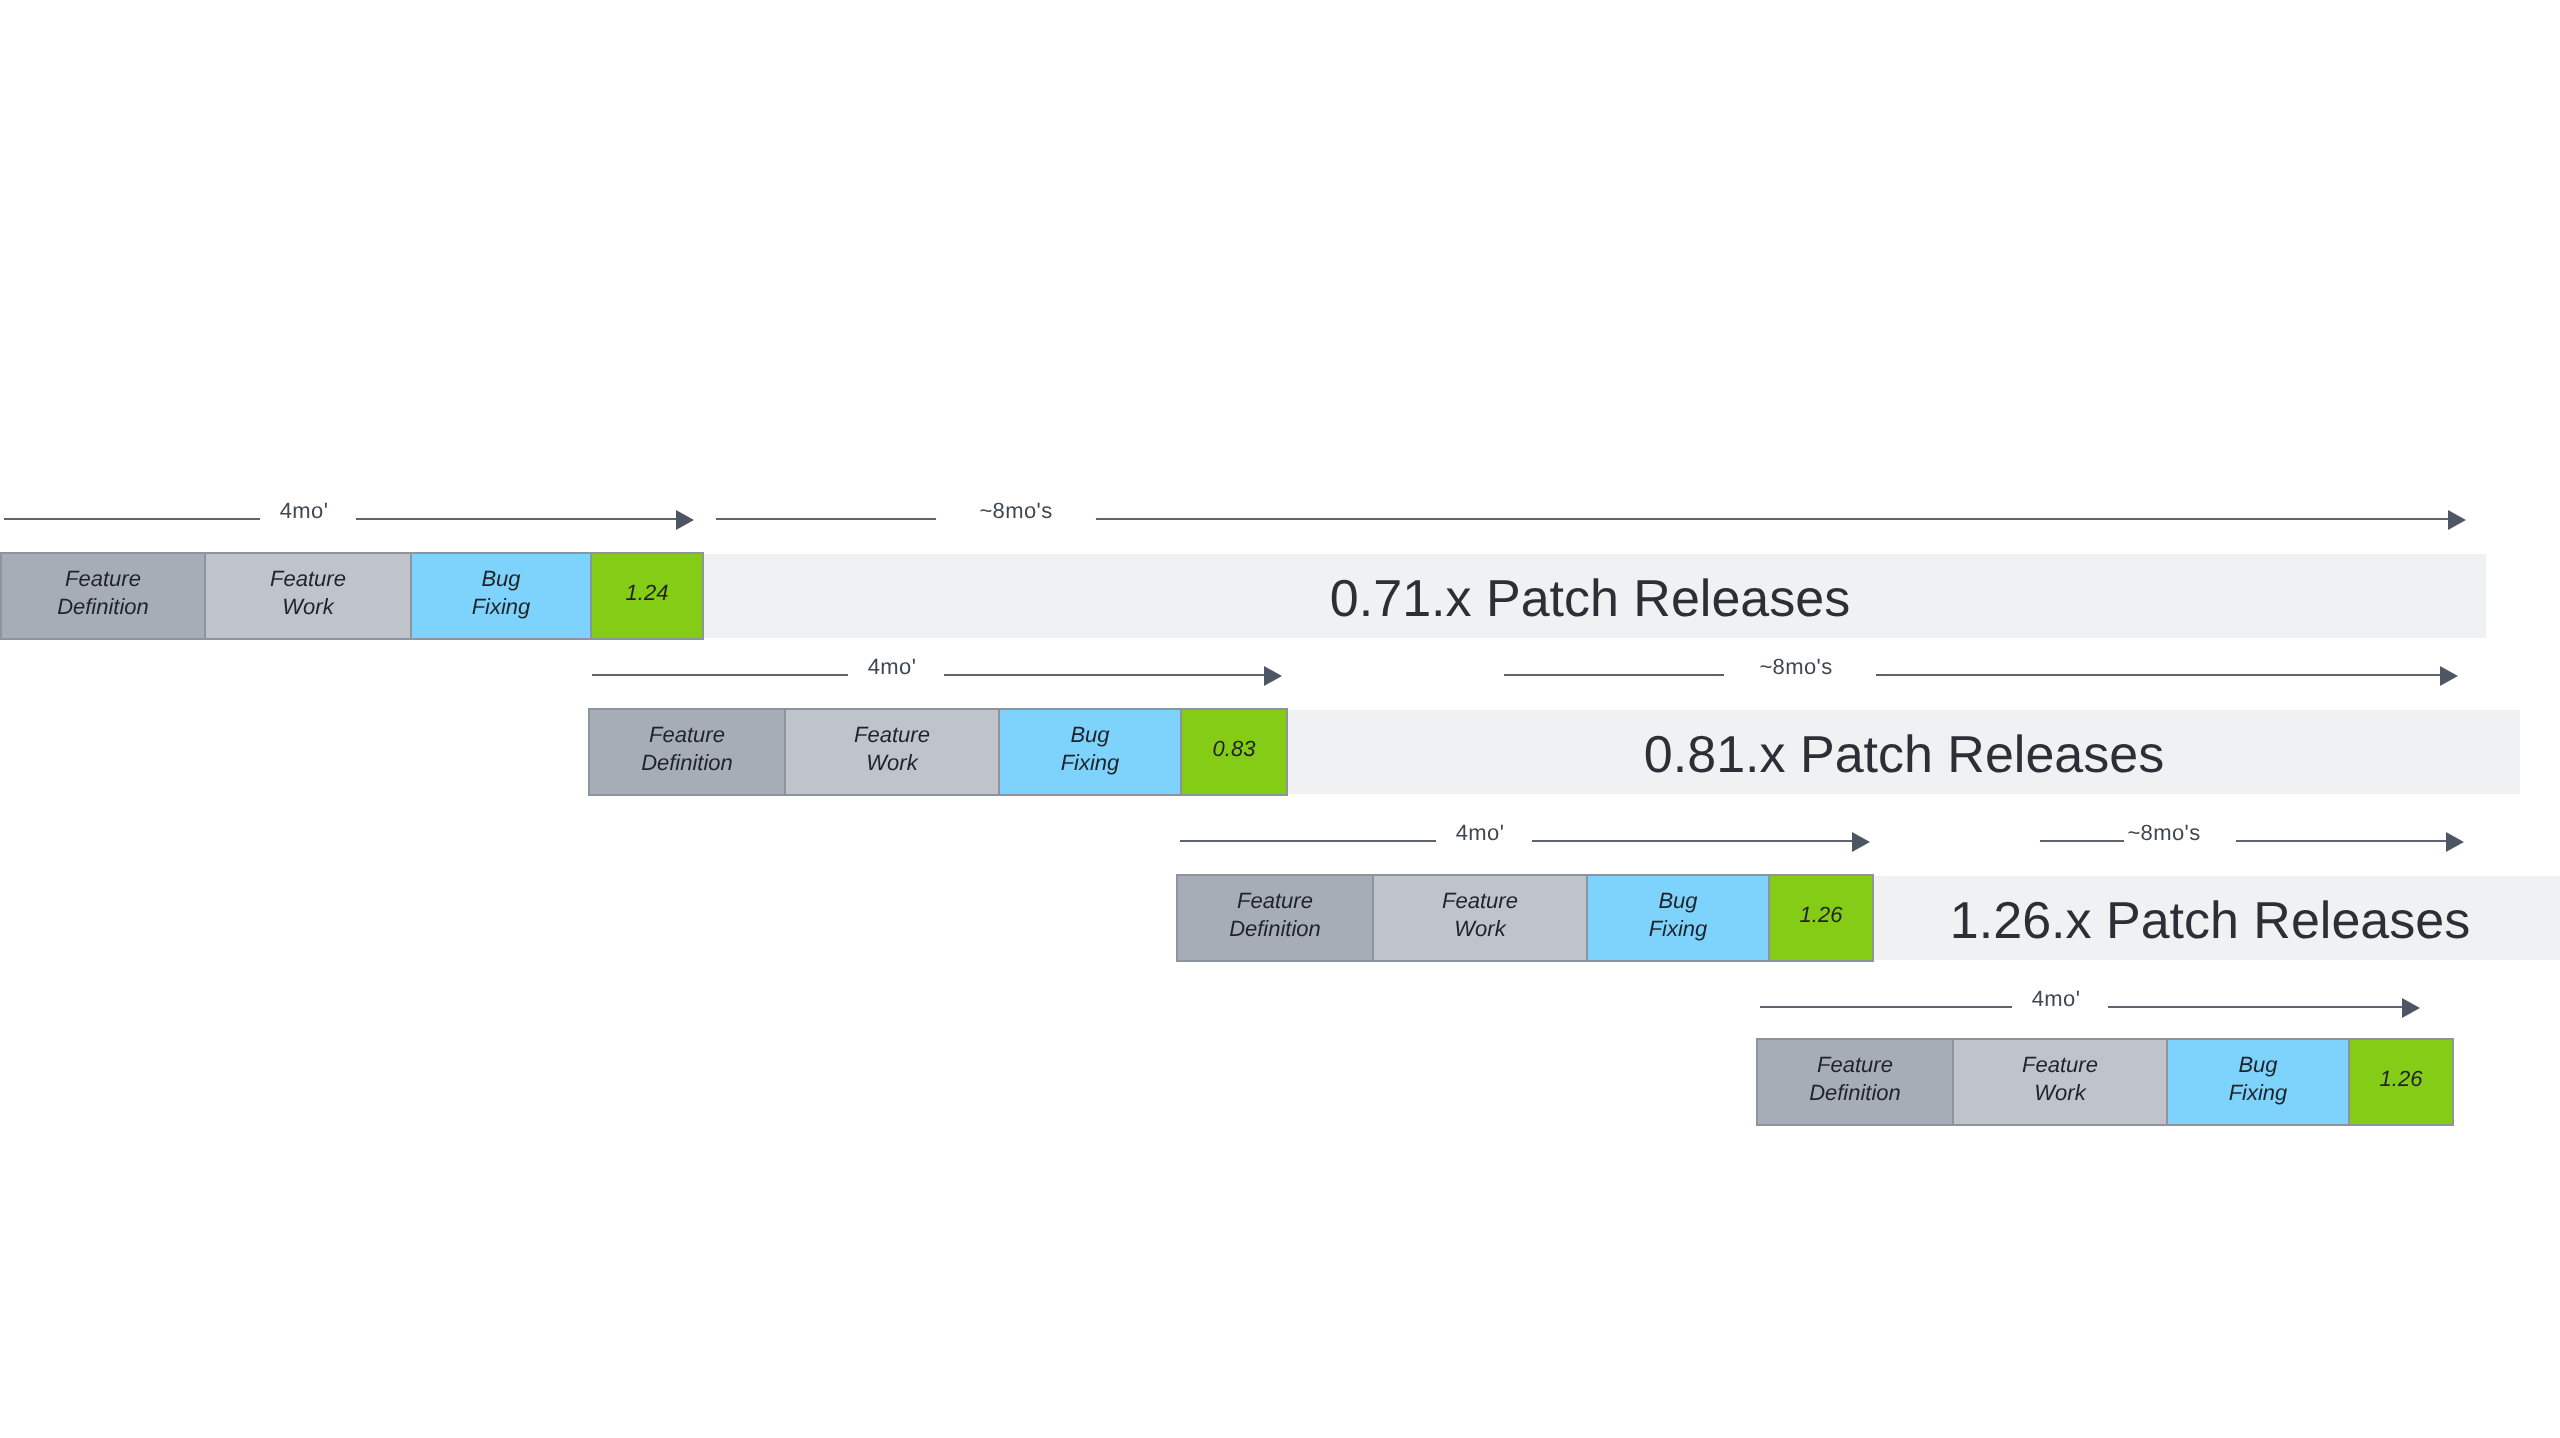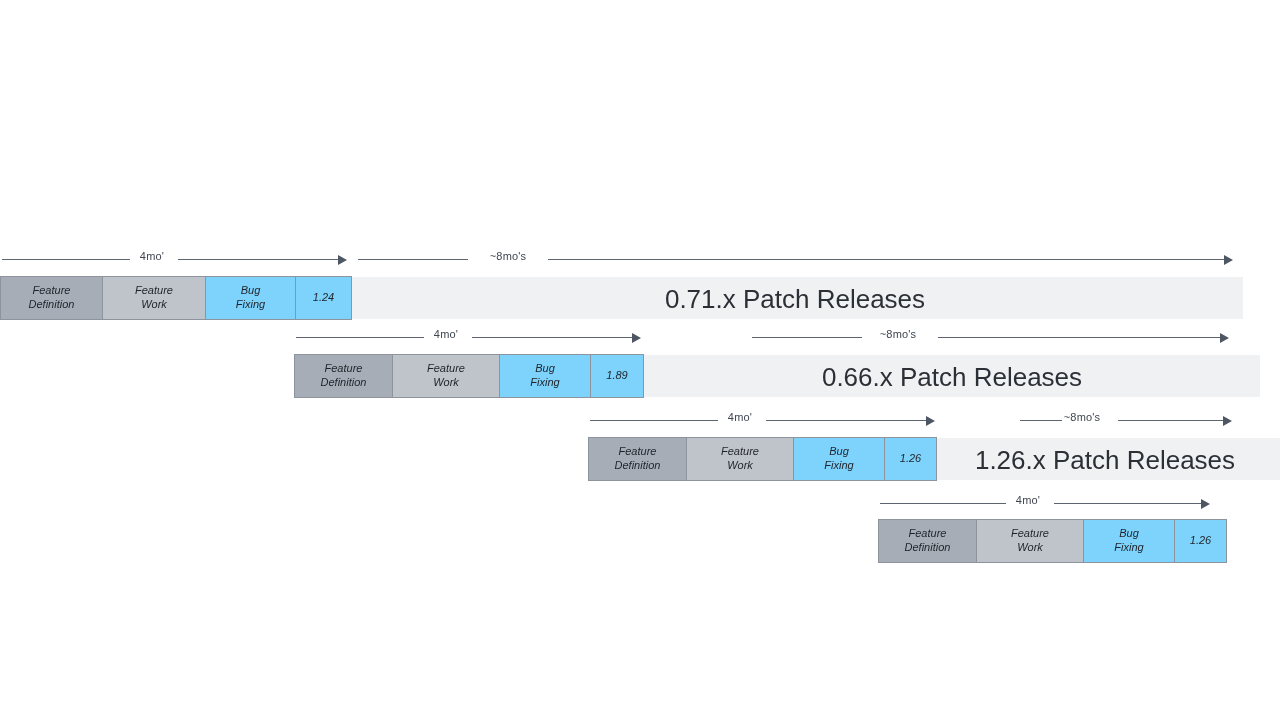--- a/index.html
+++ b/index.html
@@ -95,21 +95,21 @@
     line-height: 1.25;
     color: #1f2329;
     white-space: pre-line;
   }
   .phase + .phase {
     border-left: none;
   }
   .phase.p-def     { background: #a7adb6; }
   .phase.p-work    { background: #bfc4cb; }
   .phase.p-bug     { background: #7dd3fc; }
-  .phase.p-version { background: #7dd3fc; font-size: 11px; }
+  .phase.p-version { background: #84cc16; font-size: 11px; }
 </style>
 </head>
 <body>
 
 <div id="diagram">
 
   <div class="release-row">
 
     <div class="patch-bar" style="left:0px; top:277px; width:1243px; height:42px;"></div>
     <div class="patch-label" style="left:795px; top:284px;">0.71.x Patch Releases</div>
@@ -135,21 +135,21 @@
 Work</div>
       <div class="phase p-bug" style="width:90px;">Bug
 Fixing</div>
       <div class="phase p-version" style="width:56px;">1.24</div>
     </div>
   </div>
 
   <div class="release-row">
 
     <div class="patch-bar" style="left:294px; top:355px; width:966px; height:42px;"></div>
-    <div class="patch-label" style="left:952px; top:362px;">0.66.x Patch Releases</div>
+    <div class="patch-label" style="left:952px; top:362px;">0.81.x Patch Releases</div>
 
     <div class="arrow-band" style="left:294px; top:326px; width:348px;">
       <div class="arrow-seg" style="left:2px; width:128px;"></div>
       <div class="arrow-label" style="left:152px;">4mo'</div>
       <div class="arrow-seg" style="left:178px; width:160px;"></div>
       <div class="arrow-head" style="left:338px;"></div>
     </div>
 
     <div class="arrow-band" style="left:752px; top:326px; width:482px;">
       <div class="arrow-seg" style="left:0px; width:110px;"></div>
@@ -158,21 +158,21 @@
       <div class="arrow-head" style="left:468px;"></div>
     </div>
 
     <div class="phases" style="left:294px; top:354px; height:44px;">
       <div class="phase p-def" style="width:99px;">Feature
 Definition</div>
       <div class="phase p-work" style="width:107px;">Feature
 Work</div>
       <div class="phase p-bug" style="width:91px;">Bug
 Fixing</div>
-      <div class="phase p-version" style="width:53px;">1.89</div>
+      <div class="phase p-version" style="width:53px;">0.83</div>
     </div>
   </div>
 
   <div class="release-row">
 
     <div class="patch-bar" style="left:588px; top:438px; width:692px; height:42px;"></div>
     <div class="patch-label" style="left:1105px; top:445px;">1.26.x Patch Releases</div>
 
     <div class="arrow-band" style="left:588px; top:409px; width:348px;">
       <div class="arrow-seg" style="left:2px; width:128px;"></div>

